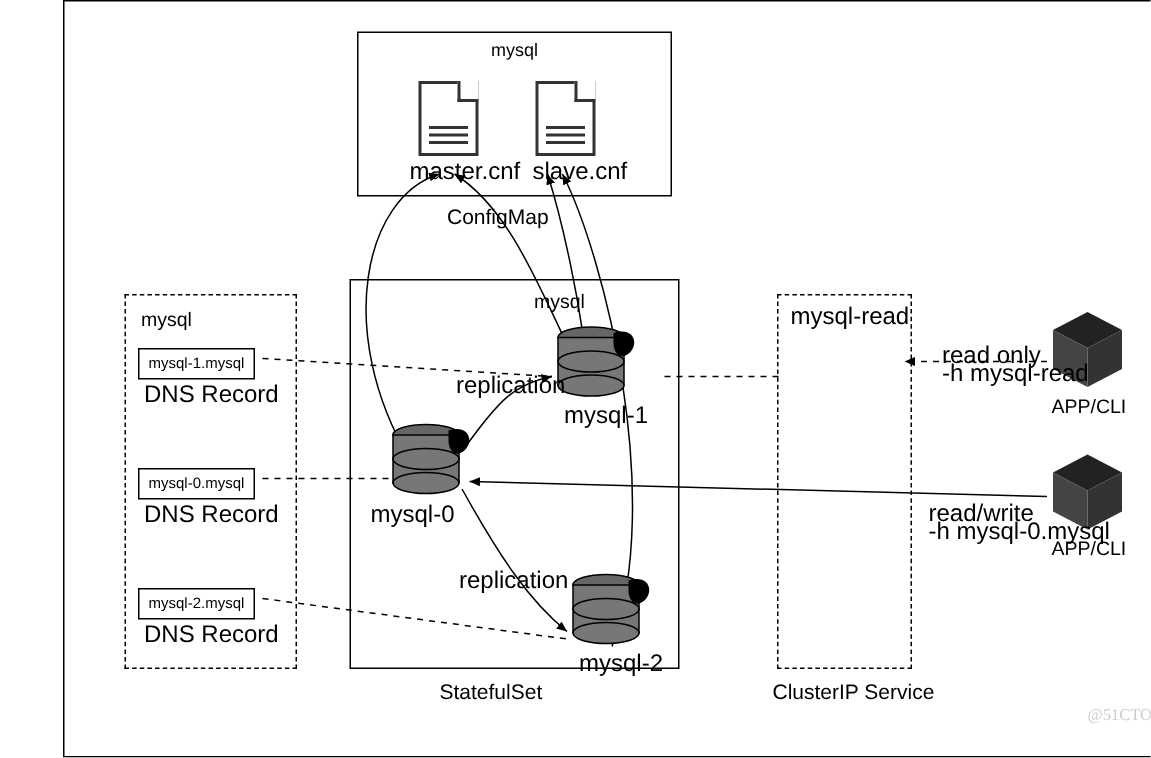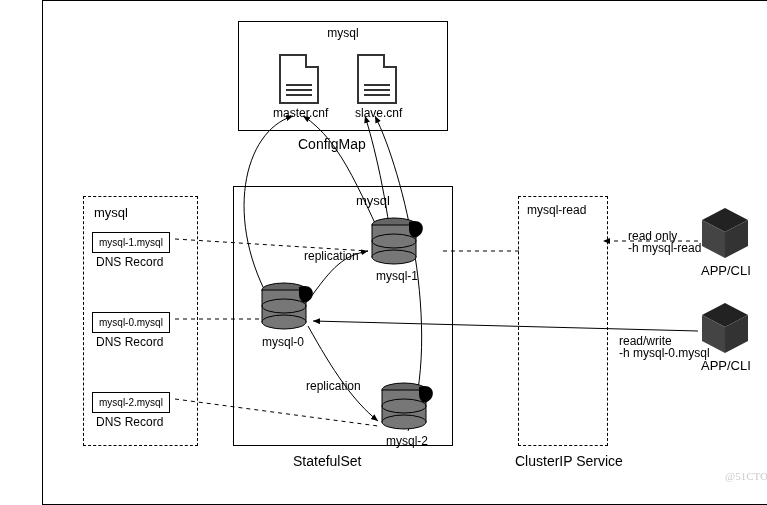--- a/index.html
+++ b/index.html
@@ -1,20 +1,20 @@
 <!DOCTYPE html>
 <html><head>
 <meta charset="utf-8">
 <style>
   body { margin:0; padding:0; font-family: Arial, Helvetica, sans-serif; background:#fff; }
   .canvas { position:relative; width:767px; height:505px; background:#fff; border:1px solid #000; box-sizing:border-box;margin-left:42px; }
   .box { position:absolute; border:1px solid #000; box-sizing:border-box; }
   .dashed { border-style:dashed; }
   .label { position:absolute; font-size:12px; color:#000; }
-  .small { font-size:12px; }
+  .small { font-size:16px; }
   .title { font-size:14px; }
   .center { text-align:center; width:100%; }
   .doc-icon { position:absolute; width:36px; height:46px; }
   .doc-shape { width:36px; height:46px; border:2px solid #333; position:relative; background:#fff; }
   .doc-shape::before { content:""; position:absolute; top:-2px; right:-2px; width:12px; height:12px; background:#fff; border-left:2px solid #333; border-bottom:2px solid #333; }
   .doc-lines { position:absolute; bottom:6px; left:5px; right:5px; }
   .doc-lines div { height:2px; background:#333; margin-top:3px; }
   .dns-box { position:absolute; border:1px solid #000; font-size:10px; padding:4px 6px; background:#fff;text-align:right; }
   .watermark { position:absolute; right:18px; bottom:20px; font-size:11px; color:#ccc;font-family:Liberation Serif, serif; }
   svg.lines { position:absolute; top:0; left:0; width:767px; height:505px; pointer-events:none; }
@@ -97,21 +97,21 @@
     </svg>
     <div class="label small" style="left:142px; top:82px;">mysql-1</div>
 
     <svg style="position:absolute; left:25px; top:95px;" width="60" height="50">
       <ellipse cx="25" cy="8" rx="22" ry="7" fill="#666" stroke="#000"></ellipse>
       <rect x="3" y="8" width="44" height="32" fill="#777" stroke="#000"></rect>
       <ellipse cx="25" cy="40" rx="22" ry="7" fill="#777" stroke="#000"></ellipse>
       <ellipse cx="25" cy="24" rx="22" ry="7" fill="none" stroke="#000"></ellipse>
       <path d="M40,5 C55,0 58,15 48,20 C44,22 40,18 40,12" fill="#000"></path>
     </svg>
-    <div class="label small" style="left:28px; top:148px;">mysql-0</div>
+    <div class="label small" style="left:13px; top:148px;">mysql-0</div>
 
     <svg style="position:absolute; left:145px; top:195px;" width="60" height="50">
       <ellipse cx="25" cy="8" rx="22" ry="7" fill="#666" stroke="#000"></ellipse>
       <rect x="3" y="8" width="44" height="32" fill="#777" stroke="#000"></rect>
       <ellipse cx="25" cy="40" rx="22" ry="7" fill="#777" stroke="#000"></ellipse>
       <ellipse cx="25" cy="24" rx="22" ry="7" fill="none" stroke="#000"></ellipse>
       <path d="M40,5 C55,0 58,15 48,20 C44,22 40,18 40,12" fill="#000"></path>
     </svg>
     <div class="label small" style="left:152px; top:247px;">mysql-2</div>
     <div class="label small" style="left:70px; top:62px;">replication</div>

